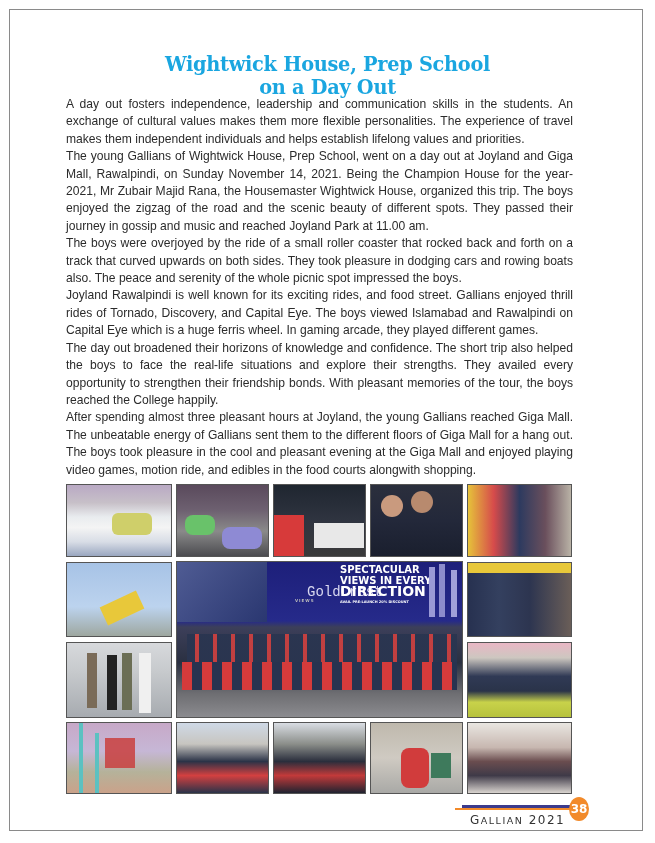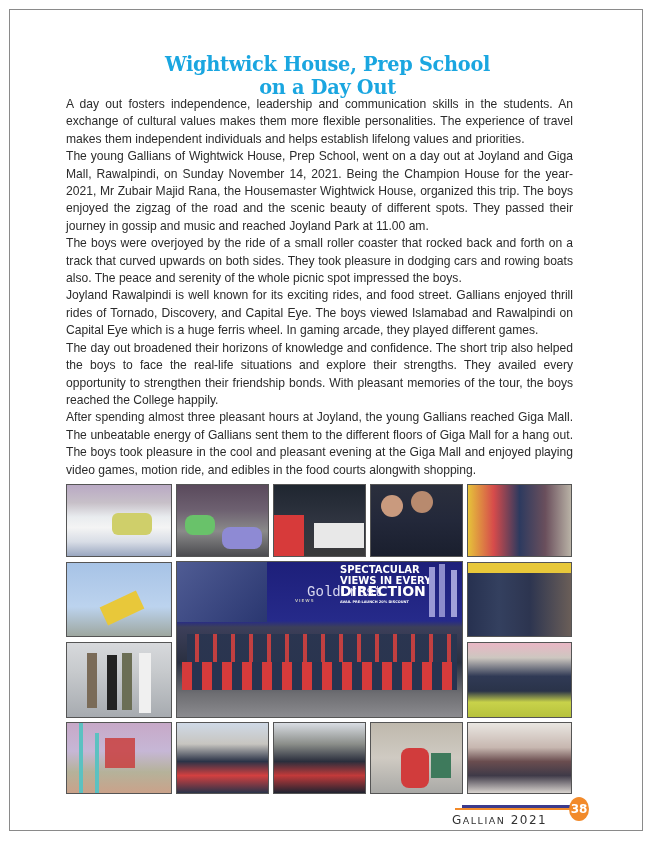--- a/index.html
+++ b/index.html
@@ -8,21 +8,21 @@
   .title { position:absolute; left:0; width:655px; text-align:center; color:#1aa6e0; font-family:"DejaVu Serif", serif; font-weight:bold; font-size:21px; line-height:23px; letter-spacing:-0.3px; transform:scaleX(0.92); transform-origin:center; }
   .title.l1 { top:52px; }
   .title.l2 { top:75px; }
   .body-text { position:absolute; left:66px; top:96px; width:507px; font-size:12.1px; line-height:17.4px; color:#2b2b2b; text-align:justify; }
   .body-text p { margin:0; }
   .photo { position:absolute; border:1px solid #555; box-sizing:border-box; overflow:hidden; }
   .photo .ph { width:100%; height:100%; }
   .banner-text { position:absolute; color:#fff; font-weight:bold; font-family:"DejaVu Sans", sans-serif; }
   .footer-line1 { position:absolute; left:462px; top:805px; width:108px; height:3px; background:#3b3a8c; }
   .footer-line2 { position:absolute; left:455px; top:808px; width:115px; height:2px; background:#f28a2a; }
-  .footer-text { position:absolute; left:452px; top:813px; font-size:12px; letter-spacing:1.5px; color:#333; font-family:"DejaVu Sans", sans-serif; }
+  .footer-text { position:absolute; left:470px; top:813px; font-size:12px; letter-spacing:1.5px; color:#333; font-family:"DejaVu Sans", sans-serif; }
   .footer-text .sc { font-size:9.5px; }
   .page-num { position:absolute; left:569px; top:797px; width:20px; height:24px; border-radius:50%; background:#f28a2a; color:#fff; font-size:12px; font-weight:bold; text-align:center; line-height:24px; font-family:"DejaVu Sans", sans-serif; }
 </style>
 </head>
 <body>
 
 <div class="page-frame"></div>
 
 <div class="title l1">Wightwick House, Prep School</div>
 <div class="title l2">on a Day Out</div>

